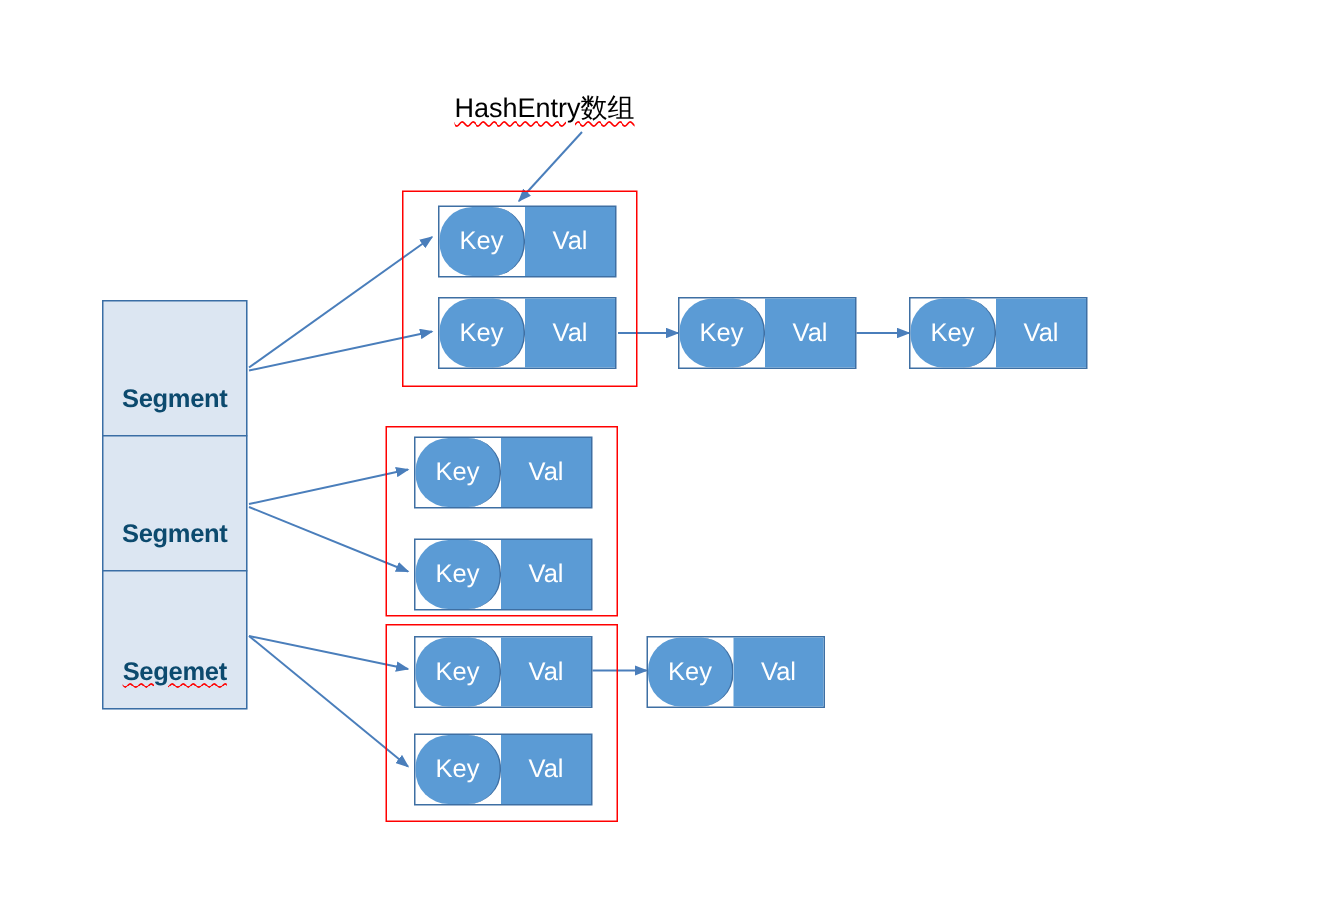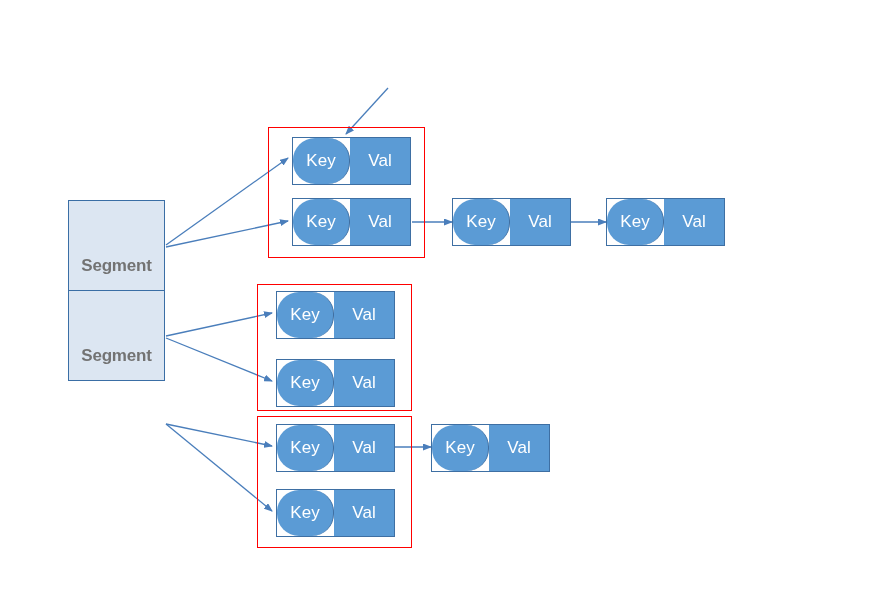--- a/index.html
+++ b/index.html
@@ -43,21 +43,21 @@
     border: 1px solid #3a6ea5;
     display: flex;
     align-items: center;
     justify-content: center;
   }
   .segment-cell.s0 { top: 0px;   height: 91px; }
   .segment-cell.s1 { top: 90px;  height: 91px; }
   .segment-cell.s2 { top: 180px; height: 93px; }
 
   .segment-label {
-    color: #737373;
+    color: #0c4a6e;
     font-size: 17px;
     font-weight: bold;
     font-family: "Liberation Sans", "DejaVu Sans", sans-serif;
     letter-spacing: -0.2px;
     white-space: nowrap;
     position: relative;
     margin-top: 40px;
   }
   .segment-cell.s2 .segment-label { top: 1px; }
 
@@ -136,28 +136,34 @@
 
     <line x1="166" y1="336" x2="272" y2="313" stroke="#4a7ebb" stroke-width="1.3" marker-end="url(#arrowhead)"></line>
     <line x1="166" y1="338" x2="272" y2="381" stroke="#4a7ebb" stroke-width="1.3" marker-end="url(#arrowhead)"></line>
 
     <line x1="166" y1="424" x2="272" y2="446" stroke="#4a7ebb" stroke-width="1.3" marker-end="url(#arrowhead)"></line>
     <line x1="166" y1="424" x2="272" y2="511" stroke="#4a7ebb" stroke-width="1.3" marker-end="url(#arrowhead)"></line>
 
     <line x1="395" y1="447" x2="431" y2="447" stroke="#4a7ebb" stroke-width="1.3" marker-end="url(#arrowhead)"></line>
   </svg>
 
+  <div class="title-label">
+    <span class="misspelled">HashEntry数组</span>
+  </div>
 
   <div class="segment-stack">
     <div class="segment-cell s0">
       <span class="segment-label">Segment</span>
     </div>
     <div class="segment-cell s1">
       <span class="segment-label">Segment</span>
     </div>
+    <div class="segment-cell s2">
+      <span class="segment-label misspelled">Segemet</span>
+    </div>
   </div>
 
   <div class="red-frame" style="left:268px; top:127px; width:157px; height:131px;"></div>
 
   <div class="entry" style="left:292px; top:137px;">
     <div class="cell key">Key</div>
     <div class="cell val">Val</div>
   </div>
 
   <div class="entry" style="left:292px; top:198px;">

